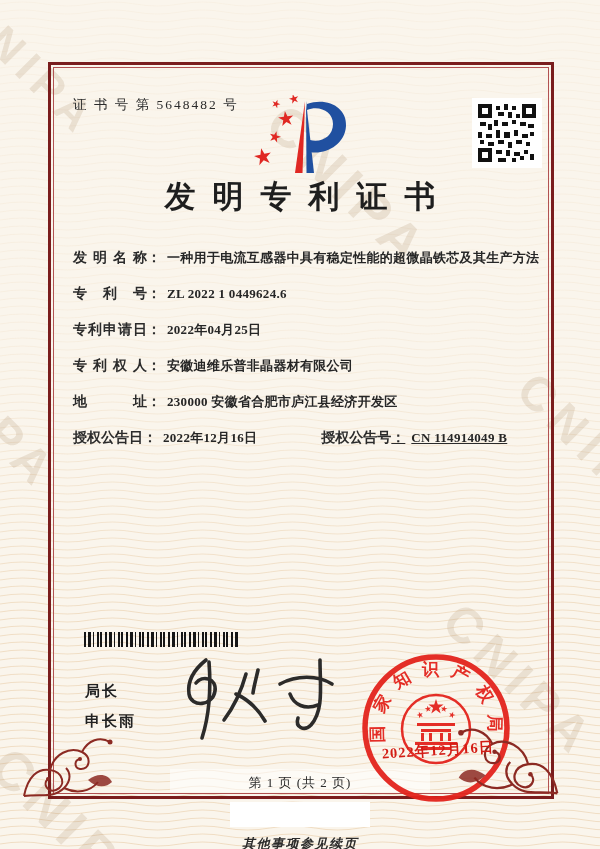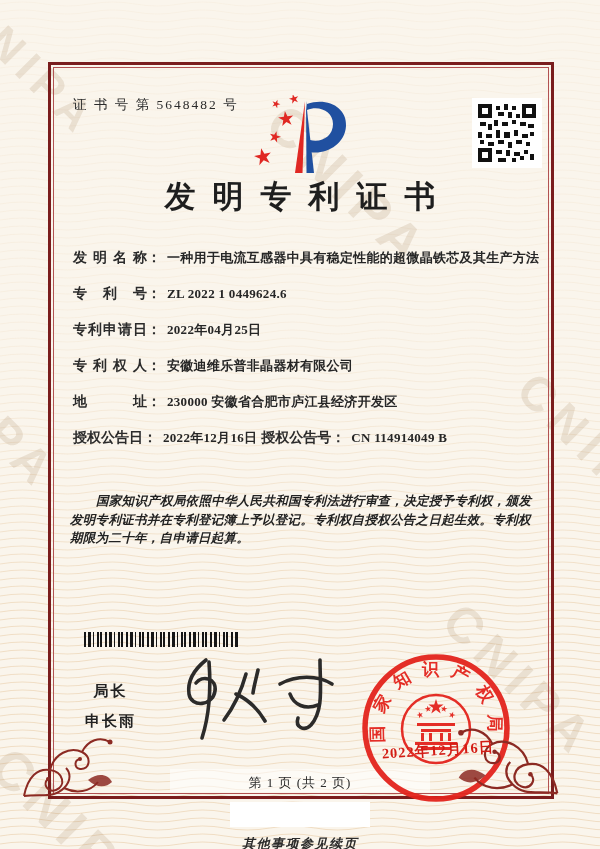--- a/index.html
+++ b/index.html
@@ -31,36 +31,36 @@
 
   .qrbox{left:472px;top:98px;width:70px;height:70px;background:#fff;z-index:2;}
   .qrbox svg{position:absolute;left:6px;top:6px;}
 
   .fields{left:73px;top:248px;width:470px;z-index:2;}
   .frow{height:23px;margin-bottom:13px;white-space:nowrap;}
   .lbl{display:inline-block;width:74px;font-size:14px;font-weight:700;
        text-align:justify;text-align-last:justify;vertical-align:baseline;}
   .colon{font-size:14px;font-weight:700;}
   .val{font-size:13px;font-weight:600;margin-left:6px;letter-spacing:.3px;color:#262626;}
-  .fld2{display:inline-block;}
+  .fld2{display:inline-block;margin-left:60px;text-decoration:underline;}
 
   .paras{left:70px;top:492px;width:462px;z-index:2;font-size:12.5px;font-style:italic;
          font-weight:600;line-height:18.5px;letter-spacing:.3px;color:#222;}
   .paras p{margin:0;text-indent:26px;}
 
   .barcode{left:84px;top:632px;width:156px;height:15px;z-index:2;
     background:repeating-linear-gradient(90deg,
       #161616 0 2px,transparent 2px 4px,
       #161616 4px 7px,transparent 7px 9px,
       #161616 9px 10px,transparent 10px 13px,
       #161616 13px 15px,transparent 15px 16px,
       #161616 16px 18px,transparent 18px 21px);}
 
   .signer{left:85px;top:682px;z-index:2;font-family:Liberation Sans, sans-serif;
-          font-size:15px;font-weight:700;color:#222;text-align:center;}
+          font-size:15px;font-weight:700;color:#222;}
   .signer div{margin-bottom:11px;letter-spacing:2px;}
   .signature{left:168px;top:648px;z-index:2;}
 
   .seal{left:357px;top:649px;width:158px;height:158px;z-index:3;opacity:.95;}
   .seal-date{left:360px;top:741px;width:156px;text-align:center;z-index:4;
              font-size:14.5px;font-weight:bold;color:#d31d15;letter-spacing:1px;
              transform:rotate(-3.5deg);font-family:"Liberation Serif",serif;}
 
   .flourish{z-index:3;}
   .flourish.br{transform:scaleX(-1);}
@@ -177,21 +177,20 @@
   <div class="frow">
     <span class="lbl">地址</span><span class="colon">：</span><span class="val">230000 安徽省合肥市庐江县经济开发区</span>
   </div>
   <div class="frow">
     <span><span class="lbl" style="width:70px">授权公告日</span><span class="colon">：</span><span class="val">2022年12月16日</span></span>
     <span class="fld2"><span class="lbl" style="width:70px">授权公告号</span><span class="colon">：</span><span class="val">CN 114914049 B</span></span>
   </div>
 </div>
 
 <div class="abs paras">
-  <p>国家知识产权局依照中华人民共和国专利法进行审查，决定授予专利权，颁发发明专利证书并在专利登记簿上予以登记。专利权自授权公告之日起生效。专利权期限为二十年，自申请日起算。</p>
 </div>
 
 <div class="abs barcode"></div>
 
 <div class="abs signer">
   <div>局长</div>
   <div>申长雨</div>
 </div>
 
 <svg class="abs signature" width="178" height="96" viewBox="0 0 178 96">

